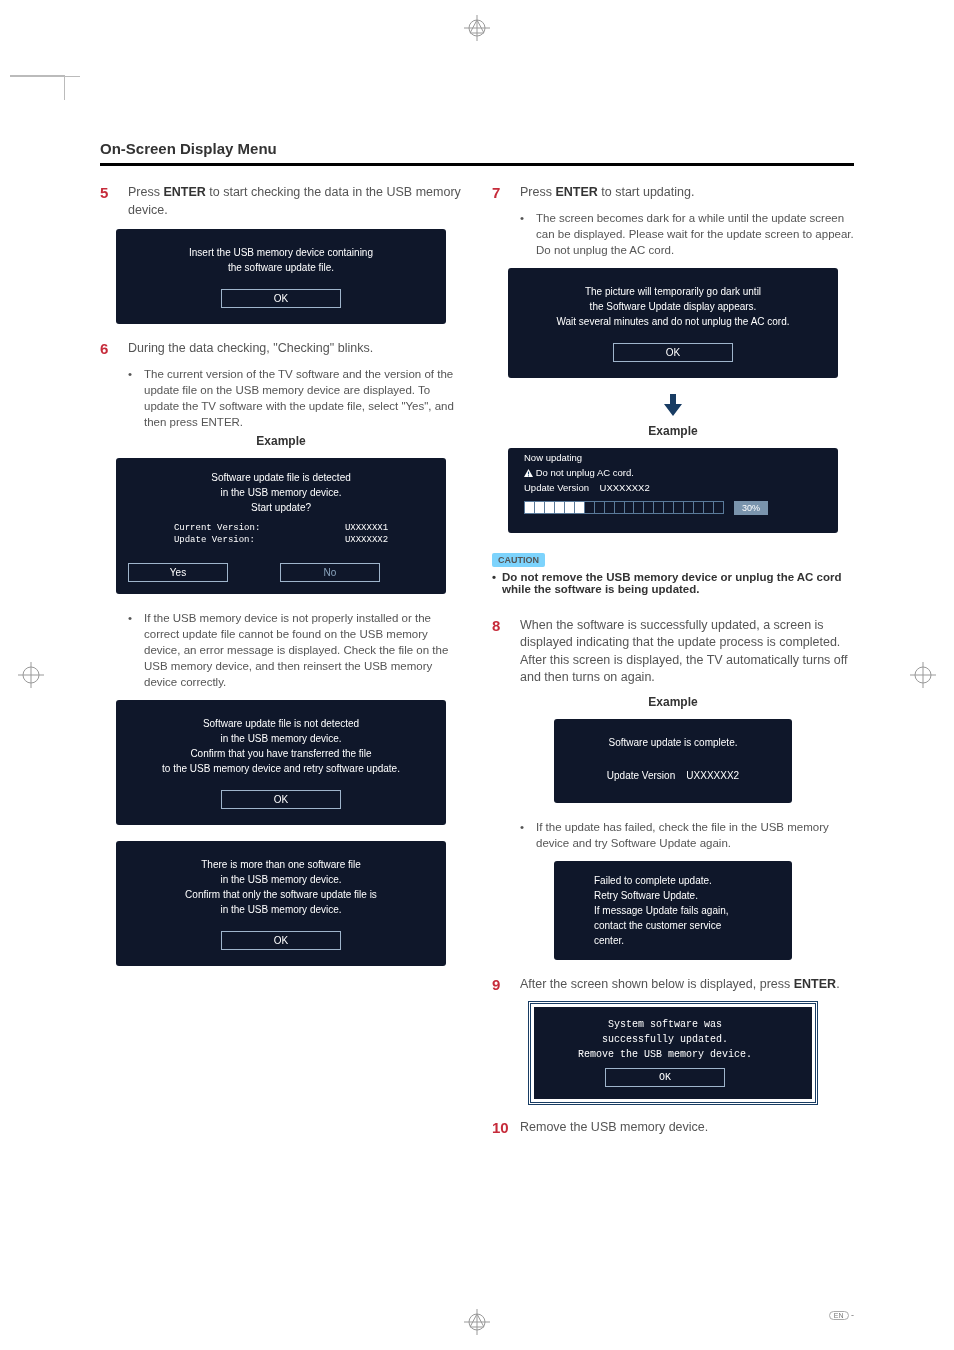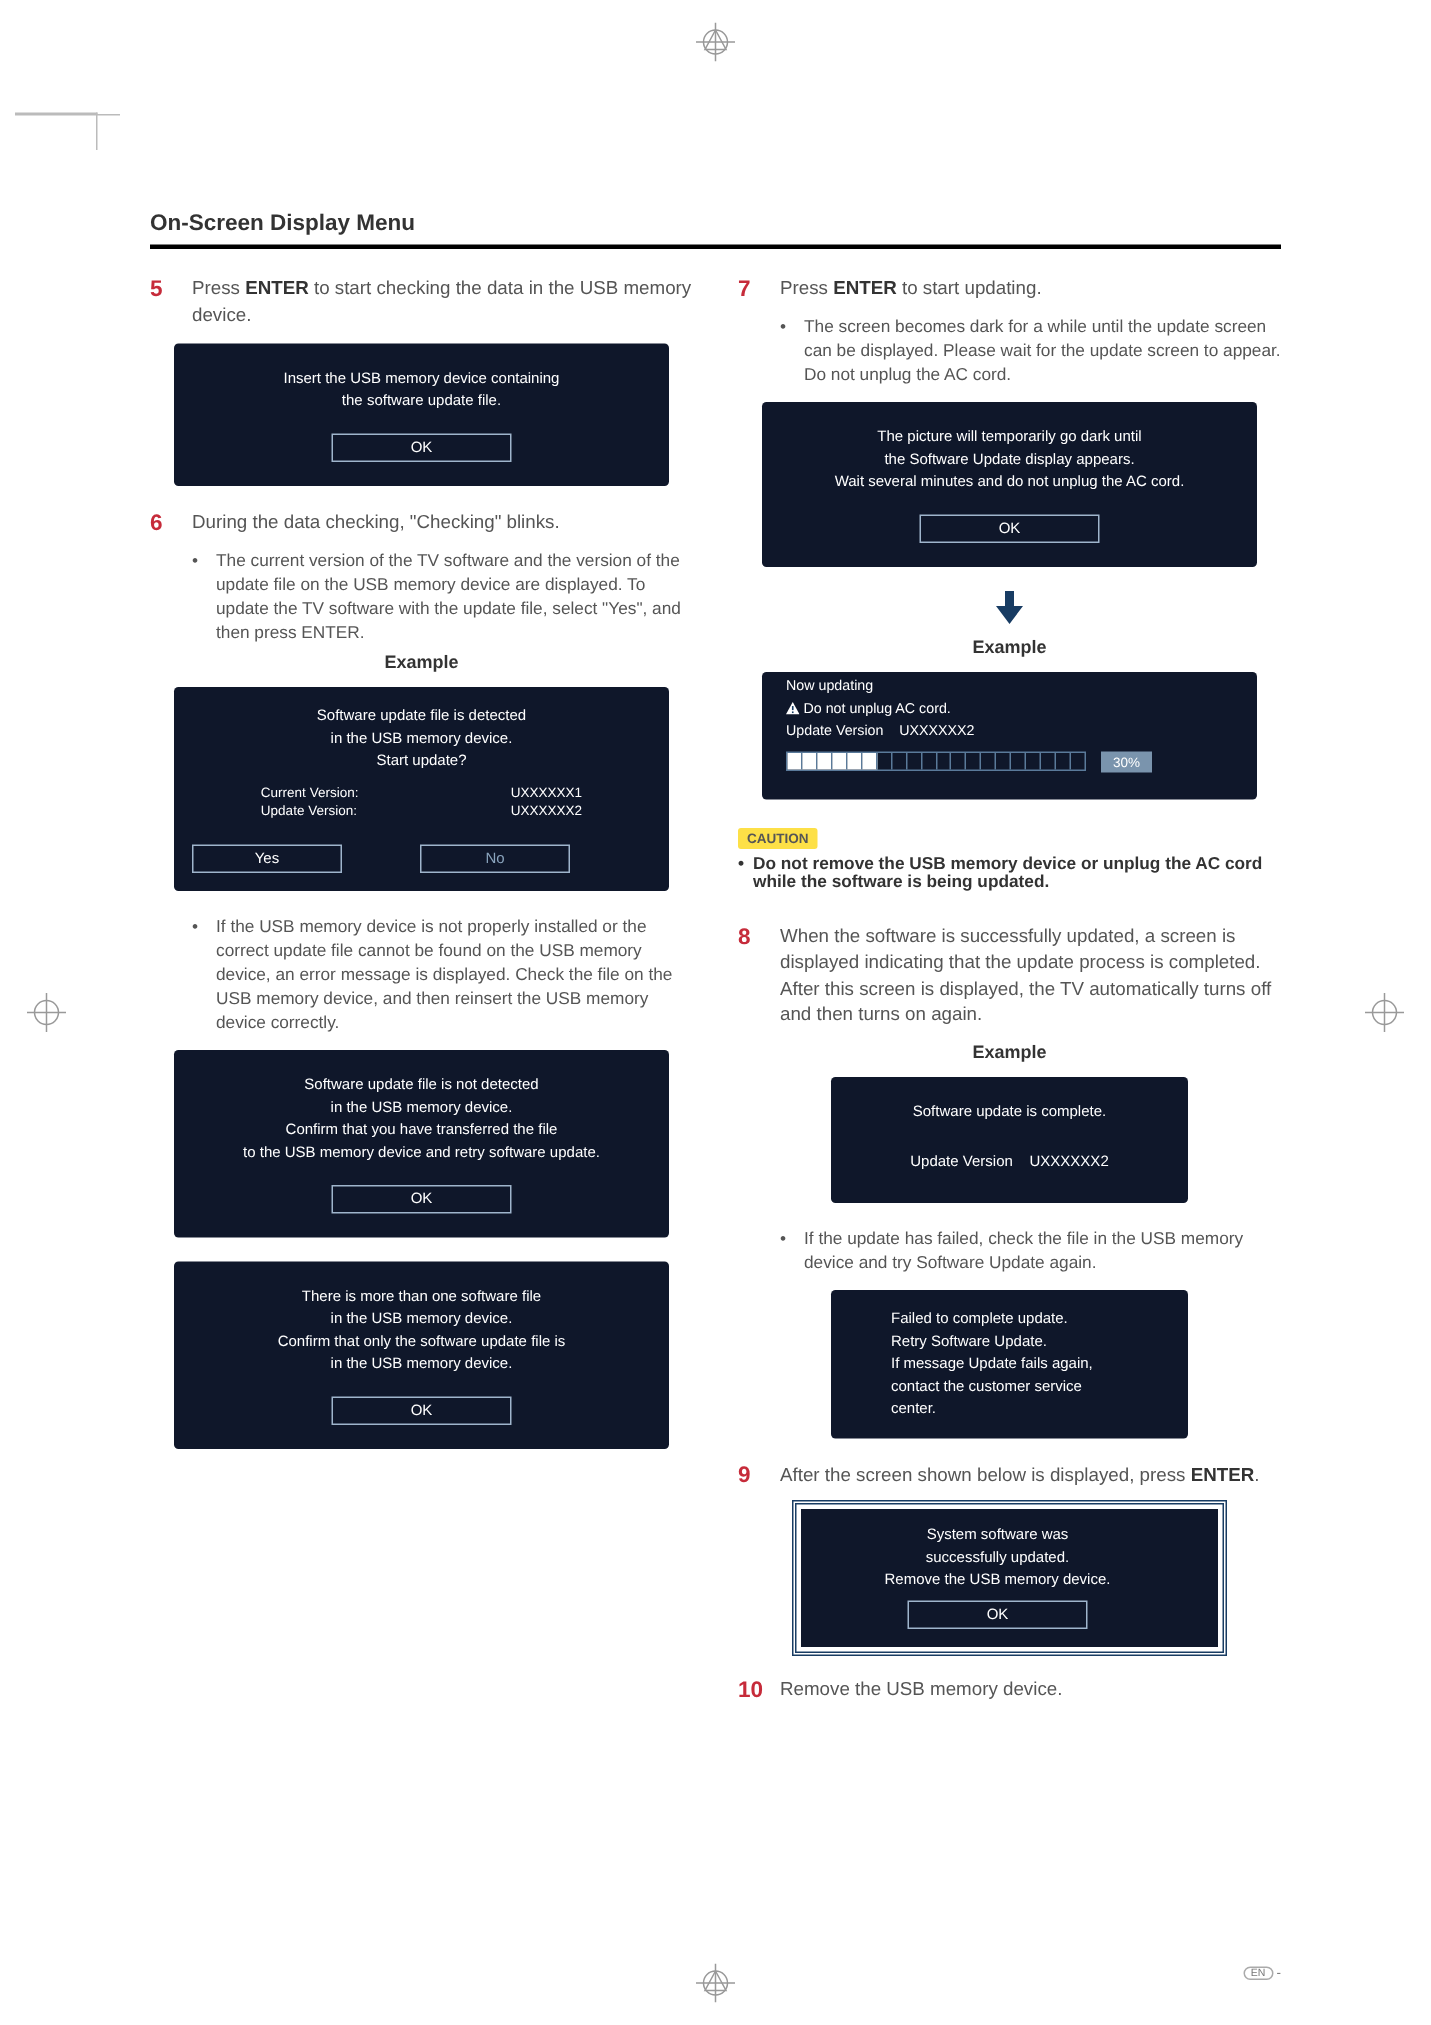--- a/index.html
+++ b/index.html
@@ -26,42 +26,42 @@
   .step-body .strong { font-weight:bold; color:#333; }
 
   .bullet-row { display:flex; gap:8px; padding-left:28px; margin-top:4px; font-size:11.5px; color:#555; line-height:1.4; }
   .bullet-dot { min-width:8px; }
 
   .panel { background:#0f172a; color:#fff; border-radius:3px; width:330px; margin:10px auto 16px auto; padding:16px 12px; text-align:center; font-size:10px; }
   .panel.tight { width:330px; padding:12px 12px; }
   .panel.small { width:238px; padding:10px; }
   .panel .panel-text { line-height:1.5; }
   .panel-btn { display:inline-block; border:1px solid #9fb5cc; padding:3px 0; margin-top:14px; width:120px; color:#fff; font-size:10px; }
-  .panel .version-row { display:flex; justify-content:space-between; width:70%; margin:2px auto; font-size:9px; }
+  .panel .version-row { display:flex; justify-content:space-between; width:70%; margin:2px auto; font-size:9px;font-family:Liberation Mono, monospace; }
   .panel .two-btns { display:flex; justify-content:flex-start; gap:52px; margin-top:18px; }
   .panel .two-btns .panel-btn { margin-top:0; width:100px; }
 
   .panel.updating { text-align:left; padding:4px 16px 18px 16px; }
   .updating-row { font-size:9.5px; margin-bottom:4px; }
   .prog-wrap { display:flex; align-items:center; gap:10px; margin-top:8px; }
   .prog-bar { flex:0 0 200px; height:13px; border:1px solid #5a7a9a; display:flex; }
   .prog-seg { flex:1; border-right:1px solid #5a7a9a; }
   .prog-seg.filled { background:#fff; }
   .prog-seg:last-child { border-right:none; }
   .prog-pct { background:#7a94ad; color:#fff; font-size:9px; padding:2px 8px; }
 
   .example-label { text-align:center; font-weight:bold; font-size:12px; margin-top:4px; margin-bottom:4px; }
 
-  .caution-tag { display:inline-block; background:#fde047; color:#555; font-size:9px; padding:2px 6px; font-weight:bold; border-radius:2px; margin-bottom:4px; }
+  .caution-tag { display:inline-block; background:#7dd3fc; color:#555; font-size:9px; padding:2px 6px; font-weight:bold; border-radius:2px; margin-bottom:4px; }
   .caution-line { font-size:11.5px; font-weight:bold; margin-left:0; display:flex; gap:6px; }
 
   .arrow-down { text-align:center; font-size:22px; color:#183c63; line-height:1; margin:2px 0; }
 
   .framed { border:3px double #183c63; padding:3px; width:290px; margin:8px auto 14px auto; }
-  .framed .panel { width:100%; margin:0; border-radius:0; padding:10px 24px 12px 8px; }
+  .framed .panel { width:100%; margin:0; border-radius:0; padding:10px 24px 12px 8px;font-family:Liberation Mono, monospace; }
 
   .foot-en { position:absolute; right:100px; bottom:30px; font-size:9px; color:#777; }
   .foot-en .en-badge { display:inline-block; border:1px solid #aaa; border-radius:8px; padding:0 4px; font-size:7px; vertical-align:middle; }
 
   .warn-icon { display:inline-block; width:9px; height:9px; vertical-align:middle; }
 </style>
 </head>
 <body>
 
 <div class="page">

